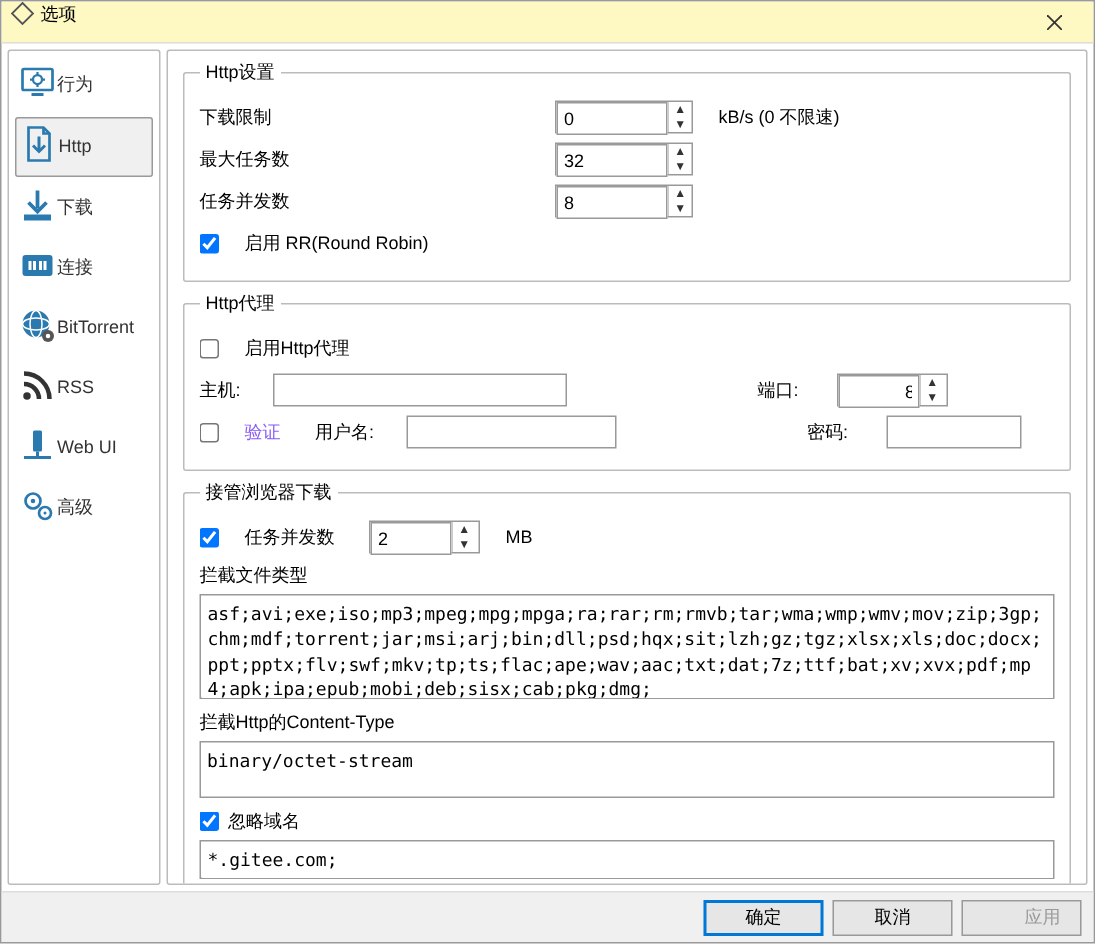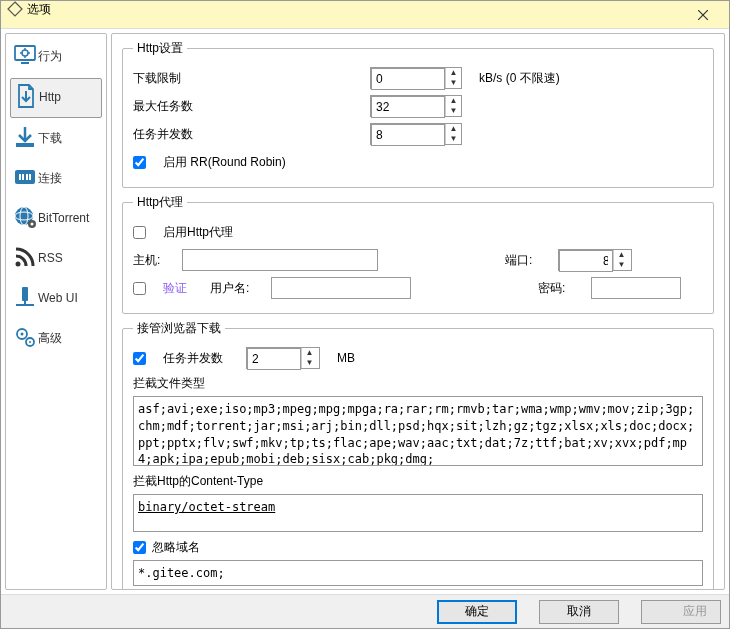--- a/index.html
+++ b/index.html
@@ -119,21 +119,21 @@
       word-break: break-all;
     }
 
     .sect-label { font-size: 12px; margin: 4px 0 4px 0; display:flex; align-items:center; gap:6px;}
 
     .footer {
       height: 34px;
       display: flex;
       align-items: center;
       justify-content: flex-end;
-      gap: 22px;
+      gap: 6px;
       padding: 4px 8px;
       border-top: 1px solid #ddd;
       background: #f0f0f0;
     }
     .btn {
       min-width: 80px;
       height: 24px;
       border: 1px solid #999;
       background: #e6e6e6;
       font-size: 12px;
@@ -359,21 +359,21 @@
       </div>
 
       <div class="sect-label">
         <span>拦截文件类型</span>
       </div>
       <textarea rows="4" style="height: 70px;">asf;avi;exe;iso;mp3;mpeg;mpg;mpga;ra;rar;rm;rmvb;tar;wma;wmp;wmv;mov;zip;3gp;chm;mdf;torrent;jar;msi;arj;bin;dll;psd;hqx;sit;lzh;gz;tgz;xlsx;xls;doc;docx;ppt;pptx;flv;swf;mkv;tp;ts;flac;ape;wav;aac;txt;dat;7z;ttf;bat;xv;xvx;pdf;mp4;apk;ipa;epub;mobi;deb;sisx;cab;pkg;dmg;</textarea>
 
       <div class="sect-label">
         <span>拦截Http的Content-Type</span>
       </div>
-      <textarea rows="2" style="height: 38px; text-decoration: underline;">binary/octet-stream</textarea>
+      <textarea rows="2" style="height: 38px;">binary/octet-stream</textarea>
 
       <div class="sect-label">
         <input type="checkbox" checked="" style="">
         <span>忽略域名</span>
       </div>
       <textarea rows="1" style="height: 26px;">*.gitee.com;</textarea>
     </fieldset>
 
   </div>
 </div>

